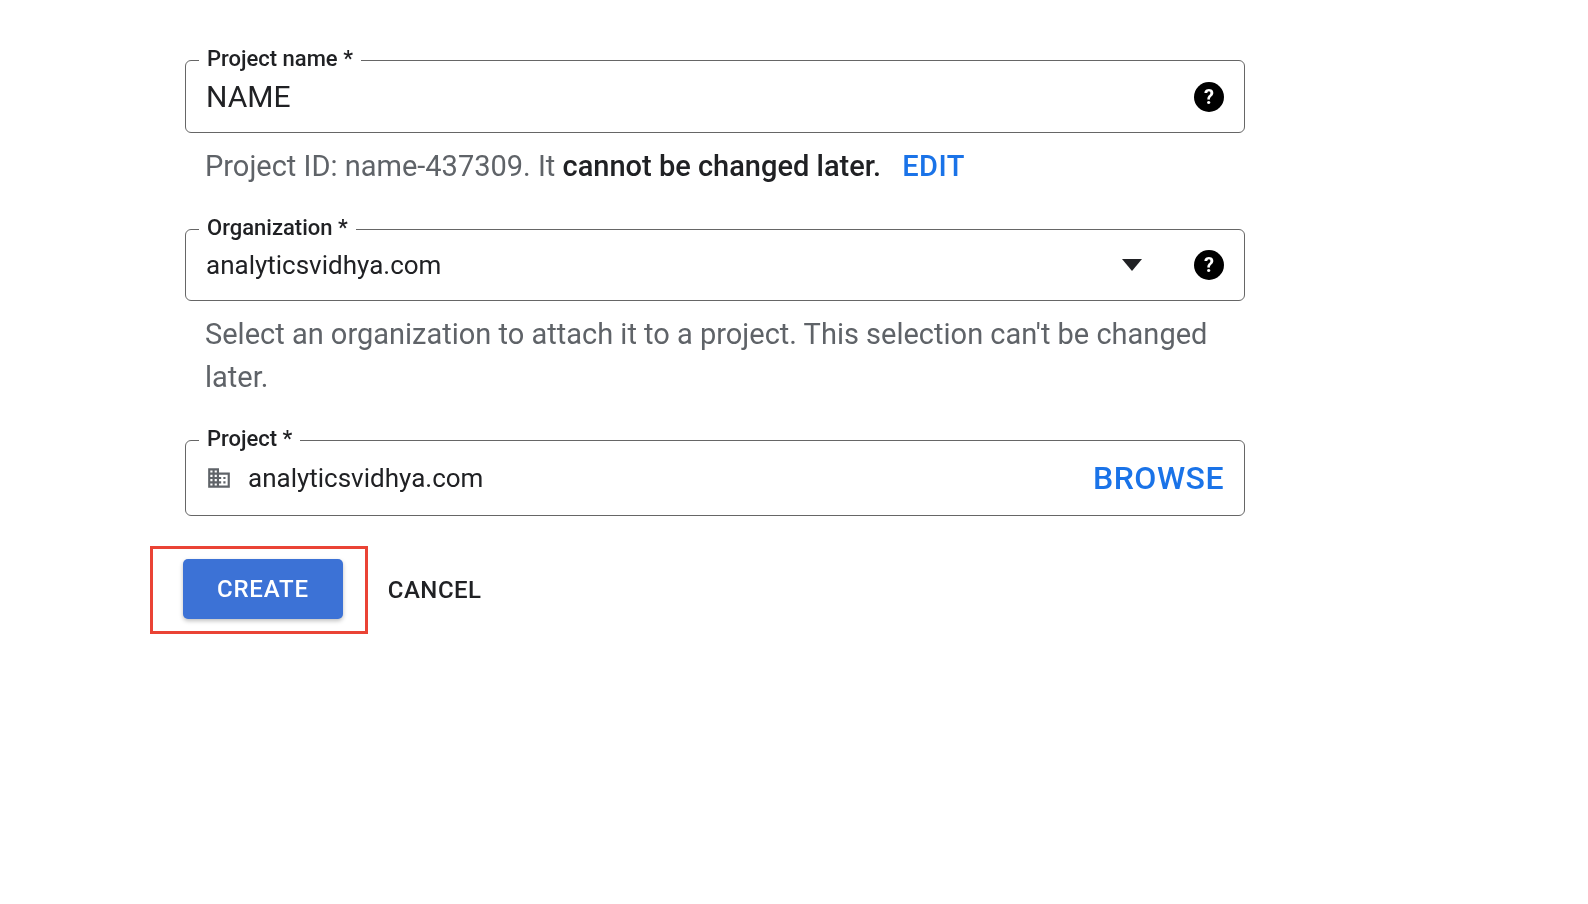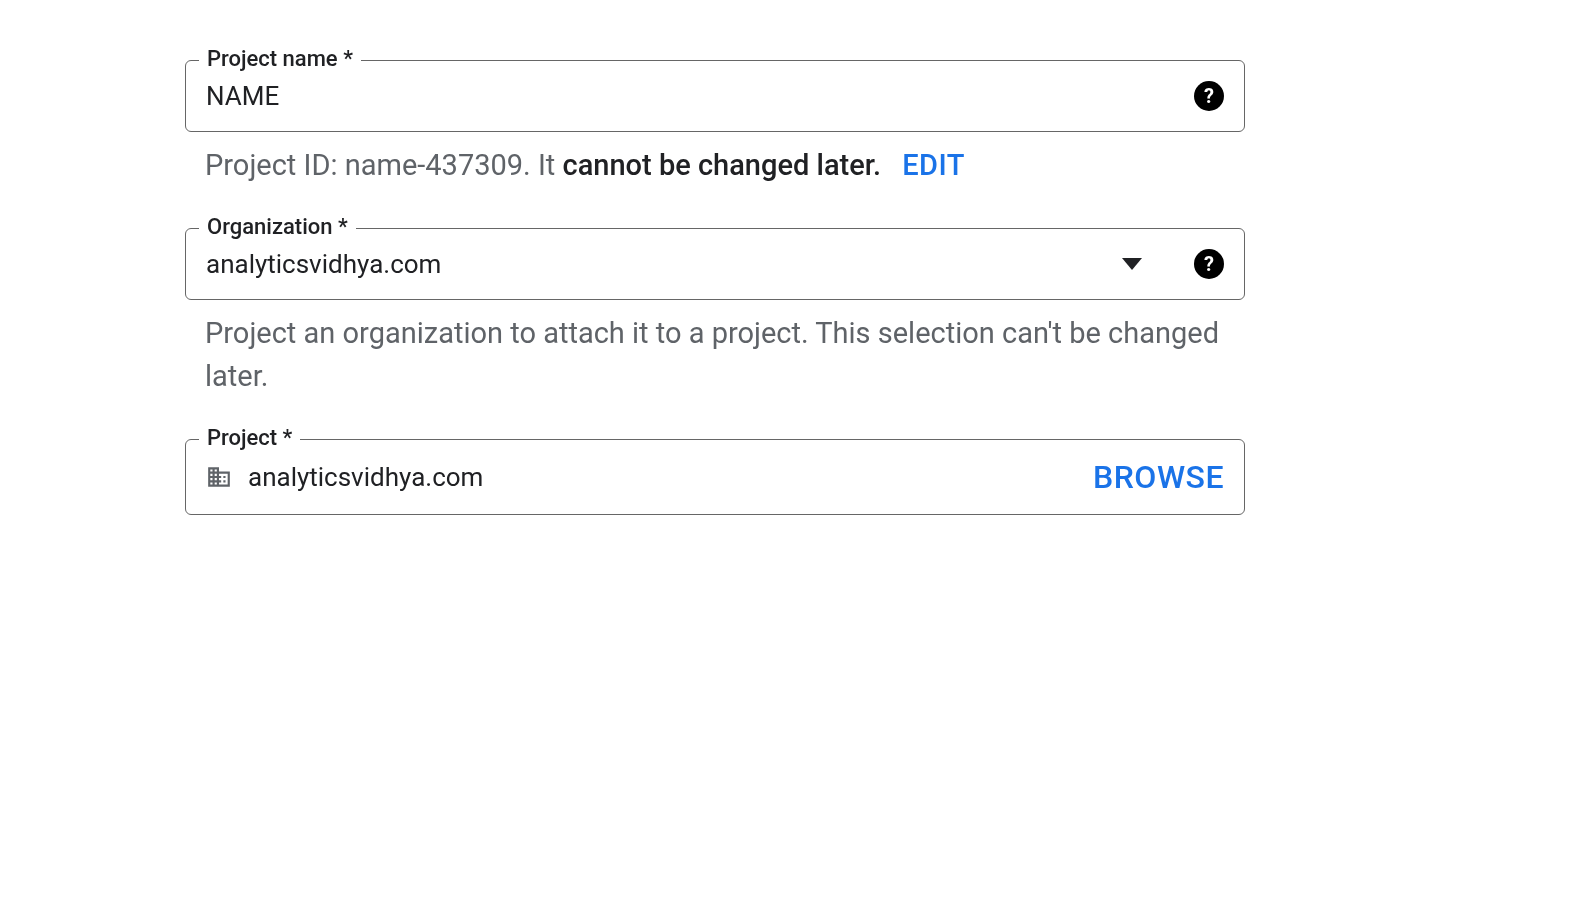--- a/index.html
+++ b/index.html
@@ -39,21 +39,21 @@
       padding: 18px 20px;
       display: flex;
       align-items: center;
       font-size: 26px;
       color: #202124;
       min-height: 72px;
     }
     .field-input {
       border: none;
       outline: none;
-      font-size: 26px;
+      font-size: 30px;
       font-family: inherit;
       flex: 1;
       color: #202124;
       background: transparent;
     }
     .help-icon {
       width: 30px;
       height: 30px;
       background: #000;
       border-radius: 50%;
@@ -168,29 +168,35 @@
   </div>
 
   <div class="field-wrapper">
     <span class="field-label">Organization *</span>
     <div class="field-box">
       <span class="select-value">analyticsvidhya.com</span>
       <span class="dropdown-arrow"></span>
       <span class="help-icon">?</span>
     </div>
   </div>
-  <div class="helper-text">Project an organization to attach it to a project. This selection can't be changed later.</div>
+  <div class="helper-text">Select an organization to attach it to a project. This selection can't be changed later.</div>
 
   <div class="field-wrapper">
     <span class="field-label">Project *</span>
     <div class="field-box">
       <span class="org-icon">
         <svg width="26" height="26" viewBox="0 0 24 24" fill="#5f6368">
           <path d="M12 7V3H2v18h20V7H12zM6 19H4v-2h2v2zm0-4H4v-2h2v2zm0-4H4V9h2v2zm0-4H4V5h2v2zm4 12H8v-2h2v2zm0-4H8v-2h2v2zm0-4H8V9h2v2zm0-4H8V5h2v2zm10 12h-8v-2h2v-2h-2v-2h2v-2h-2V9h8v10zm-2-8h-2v2h2v-2zm0 4h-2v2h2v-2z"></path>
         </svg>
       </span>
       <span class="location-value">analyticsvidhya.com</span>
       <span class="browse-link">BROWSE</span>
     </div>
   </div>
 
+  <div class="button-row">
+    <span class="highlight-box">
+      <button class="create-button">CREATE</button>
+    </span>
+    <button class="cancel-button">CANCEL</button>
+  </div>
 
 </div>
 
 </body></html>

